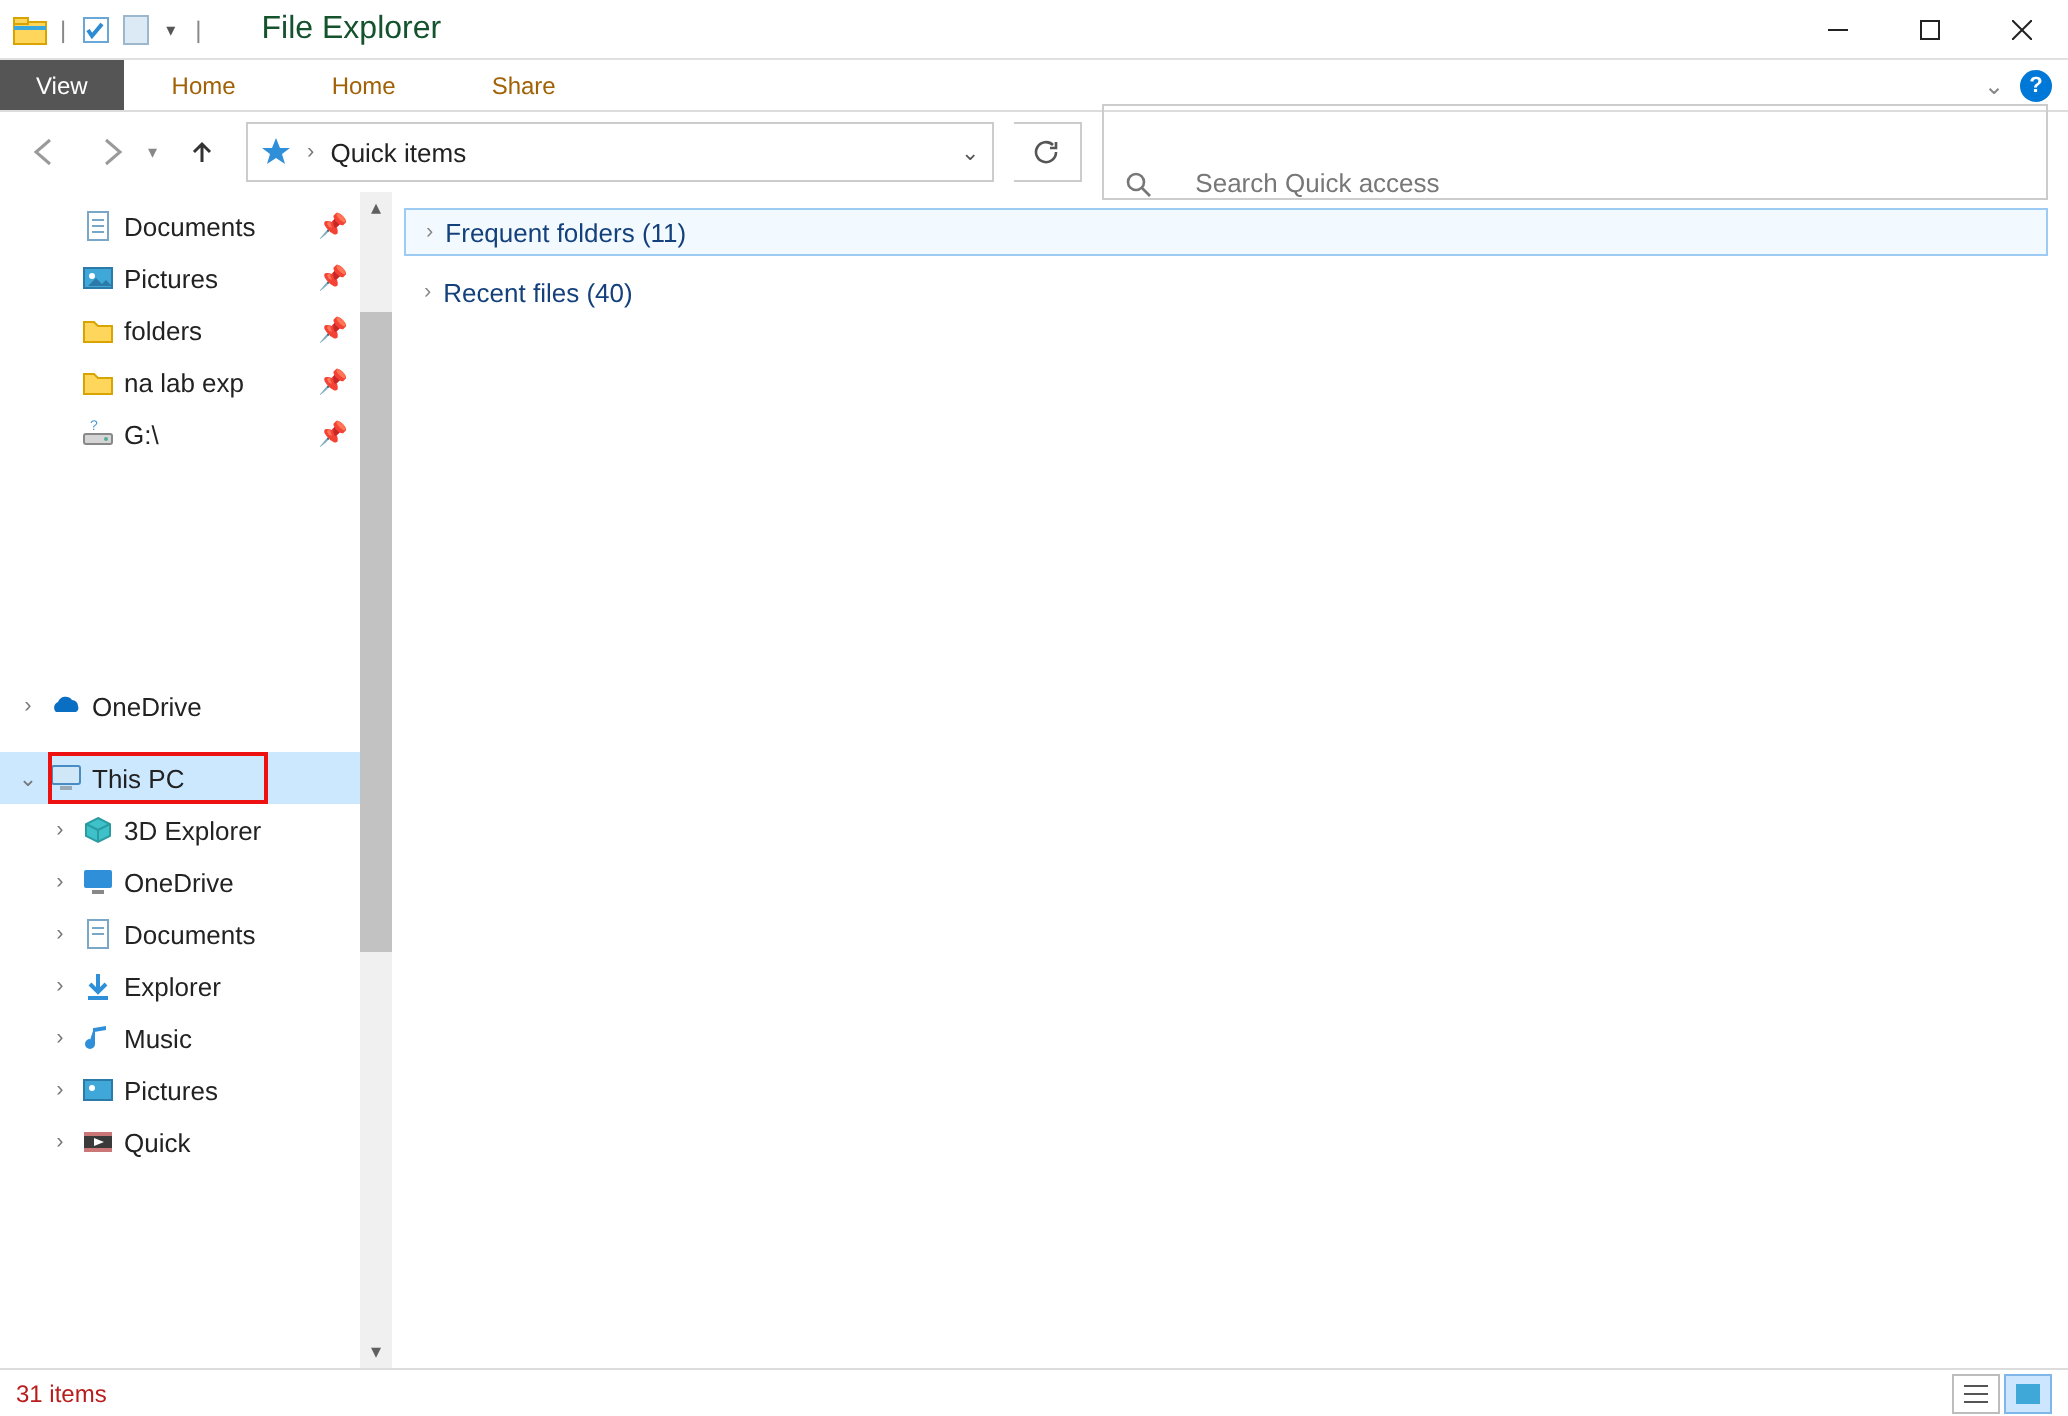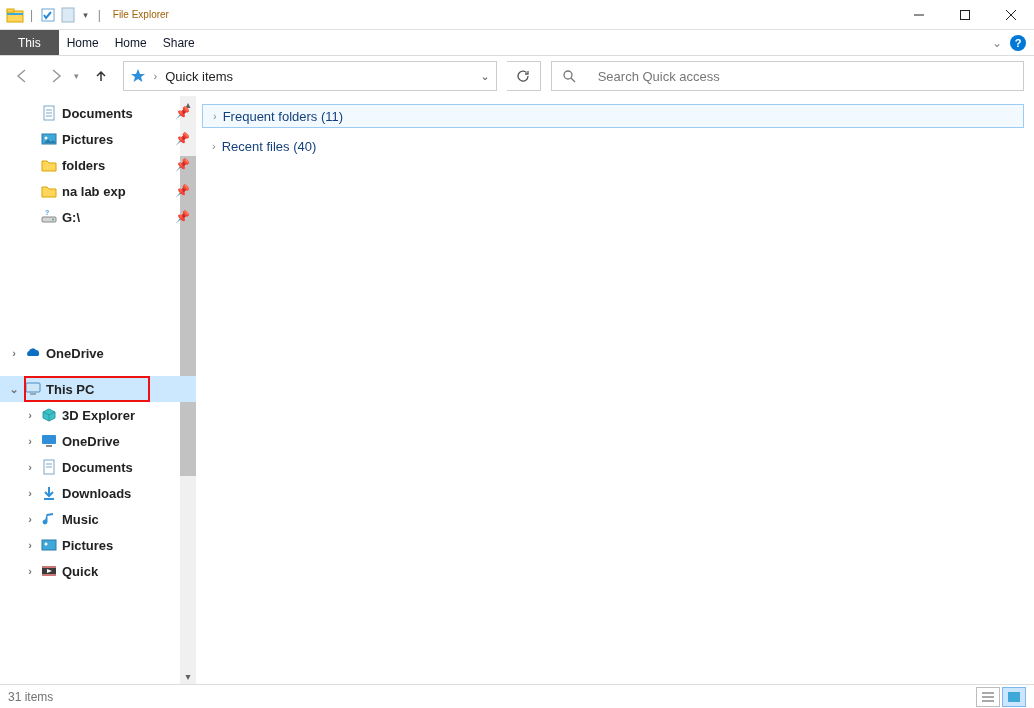--- a/index.html
+++ b/index.html
@@ -5,75 +5,75 @@
 * { box-sizing: border-box; margin: 0; padding: 0; font-family: "Segoe UI", Tahoma, sans-serif; }
 html, body { width: 1034px; height: 708px; overflow: hidden; background: #fff; }
 
 
 .titlebar { height: 30px; display: flex; align-items: center; background: #fff; border-bottom: 1px solid #e0e0e0; }
 .titlebar .qat { display: flex; align-items: center; padding-left: 6px; gap: 2px; }
 .titlebar .app-icon { width: 18px; height: 18px; display:flex; align-items:center; justify-content:center; }
 .titlebar .sep { color: #888; margin: 0 4px; font-size: 12px; }
 .titlebar .qat-icon { width: 18px; height: 18px; display:flex; align-items:center; justify-content:center; }
 .titlebar .dd { font-size: 9px; color: #555; margin: 0 4px; }
-.titlebar .title { font-size: 10px; color: #a16207; margin-left: 6px; }
+.titlebar .title { font-size: 16px; color: #14532d; margin-left: 24px; }
 .titlebar .win-controls { margin-left: auto; display: flex; }
 .titlebar .win-btn { width: 46px; height: 30px; display:flex; align-items:center; justify-content:center; }
 
 
 .ribbon { height: 26px; display: flex; align-items: stretch; background: #fff; border-bottom: 1px solid #dcdcdc; font-size: 12px; }
 .ribbon .file-tab { background: #555; color: #fff; padding: 0 18px; display:flex; align-items:center; }
-.ribbon .tab { padding: 0 8px; display:flex; align-items:center; color:#0f172a; }
+.ribbon .tab { padding: 0 24px; display:flex; align-items:center; color:#a16207; }
 .ribbon .rt-right { margin-left:auto; display:flex; align-items:center; padding-right:8px; gap:8px; }
 .ribbon .help { width:16px; height:16px; border-radius:50%; background:#0078d7; color:#fff; font-size:11px; display:flex; align-items:center; justify-content:center; font-weight:bold;}
 .ribbon .chev { font-size:12px; color:#888; }
 
 
 .navrow { height: 40px; display:flex; align-items:center; padding: 0 10px; gap:10px; }
 .nav-btn { width:24px; height:24px; display:flex; align-items:center; justify-content:center; color:#888; }
 .nav-btn.enabled { color:#333; }
 .nav-drop { font-size:9px; color:#888; margin-left:-4px; }
 .addr { flex: 1 1 auto; height: 30px; border:1px solid #ccc; display:flex; align-items:center; padding:0 6px; gap:8px; max-width: 410px;}
 .addr .star { color:#1e90ff; }
 .addr .crumb { font-size:13px; color:#222; }
 .addr .right { margin-left:auto; display:flex; align-items:center; gap:10px; color:#555; }
 .refresh-box { width:34px; height:30px; border:1px solid #ccc; border-left:none; display:flex; align-items:center; justify-content:center; color:#555; }
-.search { flex: 1 1 auto; height:30px; border:1px solid #ccc; display:flex; align-items:center; padding:0 10px; gap:22px; }
+.search { flex: 1 1 auto; height:48px; border:1px solid #ccc; display:flex; align-items:flex-end; padding:0 10px; gap:22px; }
 .search input { border:none; outline:none; font-size:13px; flex:1; color:#333; }
 .search input::placeholder { color:#777; }
 .search .mag { color:#777; }
 
 
 .body { display:flex; height: calc(708px - 30px - 26px - 40px - 24px); }
 .sidebar { width: 196px; position:relative; font-size:13px; color:#222; overflow:hidden; border-right: 0; }
 .sidebar .scroll-track { position:absolute; right:0; top:0; bottom:0; width:16px; background:#f0f0f0; }
 .sidebar .scroll-thumb { position:absolute; right:0; width:16px; background:#c2c2c2; }
 .sidebar .scroll-arrow { position:absolute; right:0; width:16px; height:16px; display:flex; align-items:center; justify-content:center; color:#606060; font-size:10px; background:#f0f0f0;}
-.tree { padding: 4px 0 4px 0; width: 196px; font-weight: bold;}
+.tree { padding: 4px 0 4px 0; width: 180px;}
 .tree-item { height: 26px; display:flex; align-items:center; padding-left: 8px; gap:4px; position:relative; }
 .tree-item.child { padding-left: 24px; }
 .tree-item.qa { padding-left: 40px; }
 .tree-item .expander { width:12px; font-size:11px; color:#777; display:flex; justify-content:center;}
 .tree-item .icon { width:18px; height:18px; display:flex; align-items:center; justify-content:center; }
 .tree-item .label { flex:1; white-space:nowrap;}
 .tree-item .pin { color:#8a8a8a; font-size:12px; margin-right:6px;}
 .tree-item.selected { background:#cce8ff; }
 .highlight-box { position:absolute; border:2px solid #e11; left:24px; top:0; right:46px; bottom:0; pointer-events:none;}
 
 .spacer { height: 110px; }
 
 
 .main { flex:1; padding: 8px 10px 0 6px; font-size:13px; }
 .group-row { height: 24px; display:flex; align-items:center; padding-left:10px; gap:6px; color:#14407c; }
 .group-row.sel { border:1px solid #9cccf3; background:#f3faff; }
 .group-row .gchev { font-size:11px; color:#888; }
 
 
 .status { height:24px; border-top:1px solid #dcdcdc; display:flex; align-items:center; font-size:12px; color:#14407c; padding:0 8px;}
-.status .count { color:#737373;text-align:center; }
+.status .count { color:#b91c1c;text-align:center; }
 .status .right { margin-left:auto; display:flex; gap:2px; }
 .view-btn { width:24px; height:20px; border:1px solid #bdbdbd; display:flex; align-items:center; justify-content:center; background:#fff;}
 .view-btn.active { background:#cde6ff; border-color:#7fb8e8;}
 
 svg { display:block; }
 </style>
 </head>
 <body>
 
 <div class="titlebar">
@@ -115,21 +115,21 @@
     <div class="win-btn close">
         <svg width="10" height="10">
           <line x1="0" y1="0" x2="10" y2="10" stroke="#222" stroke-width="1"></line>
           <line x1="10" y1="0" x2="0" y2="10" stroke="#222" stroke-width="1"></line>
         </svg>
       </div>
   </div>
 </div>
 
 <div class="ribbon">
-  <div class="file-tab">This</div>
+  <div class="file-tab">View</div>
   <div class="tab">Home</div>
   <div class="tab">Home</div>
   <div class="tab">Share</div>
   <div class="rt-right">
     <span class="chev">⌄</span>
     <span class="help">?</span>
   </div>
 </div>
 
 <div class="navrow">
@@ -302,21 +302,21 @@
         <span class="label">Documents</span>
       </div>
       <div class="tree-item child">
         <span class="expander">›</span>
         <span class="icon">
             <svg width="16" height="16">
               <path d="M8 2 v8 M4 7 l4 4 l4 -4" fill="none" stroke="#2f8fd8" stroke-width="2"></path>
               <line x1="3" y1="14" x2="13" y2="14" stroke="#2f8fd8" stroke-width="2"></line>
             </svg>
           </span>
-        <span class="label">Downloads</span>
+        <span class="label">Explorer</span>
       </div>
       <div class="tree-item child">
         <span class="expander">›</span>
         <span class="icon">
             <svg width="16" height="16">
               <path d="M6 3 v8 a2 2 0 1 1 -2 -2" fill="#2f8fd8" stroke="#2f8fd8"></path>
               <path d="M6 3 l6 -1 v2 l-6 1" fill="#2f8fd8"></path>
             </svg>
           </span>
         <span class="label">Music</span>

